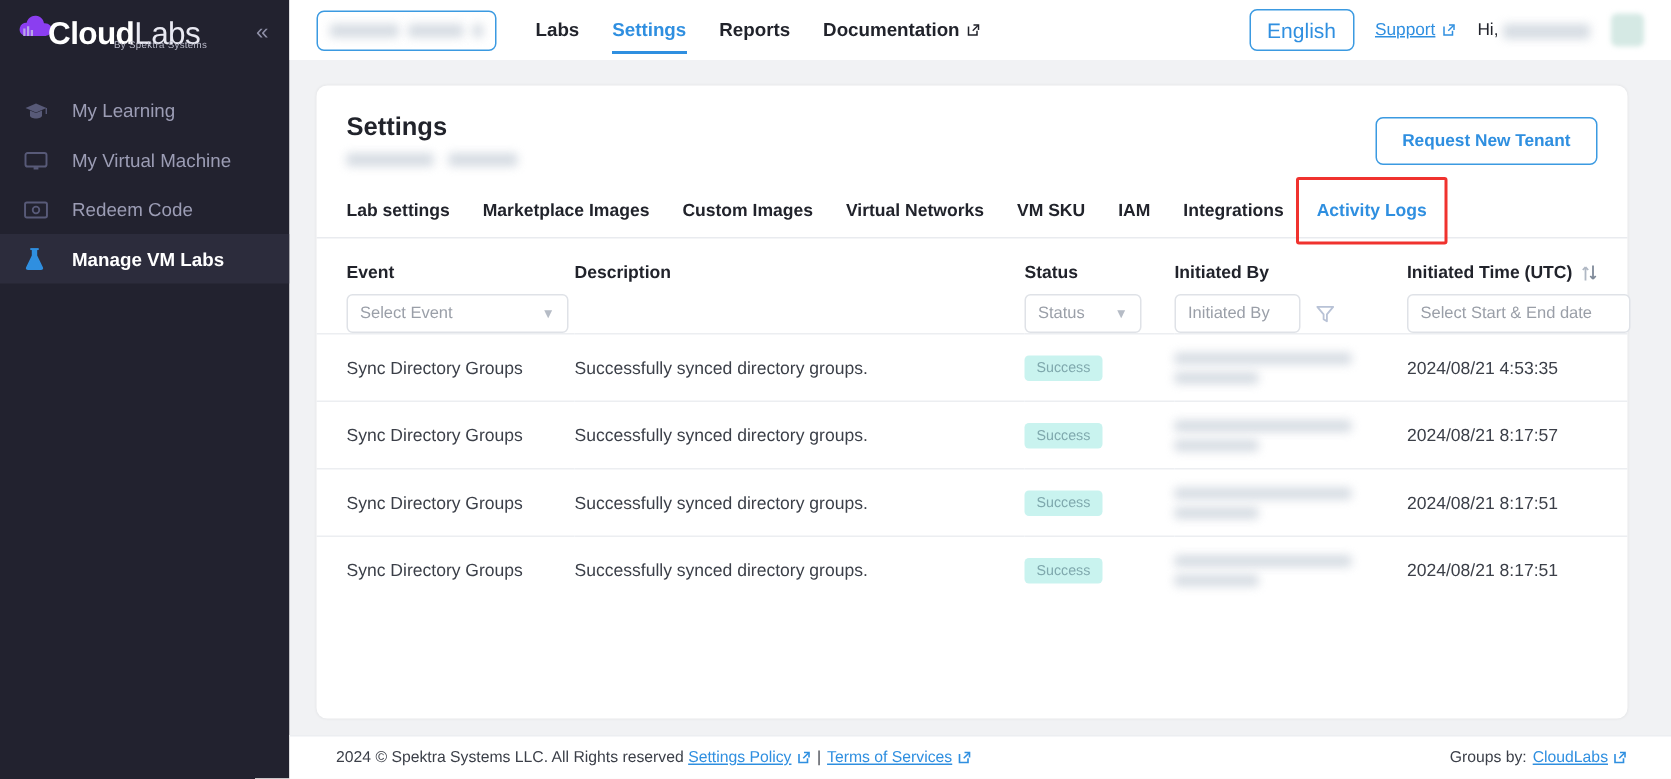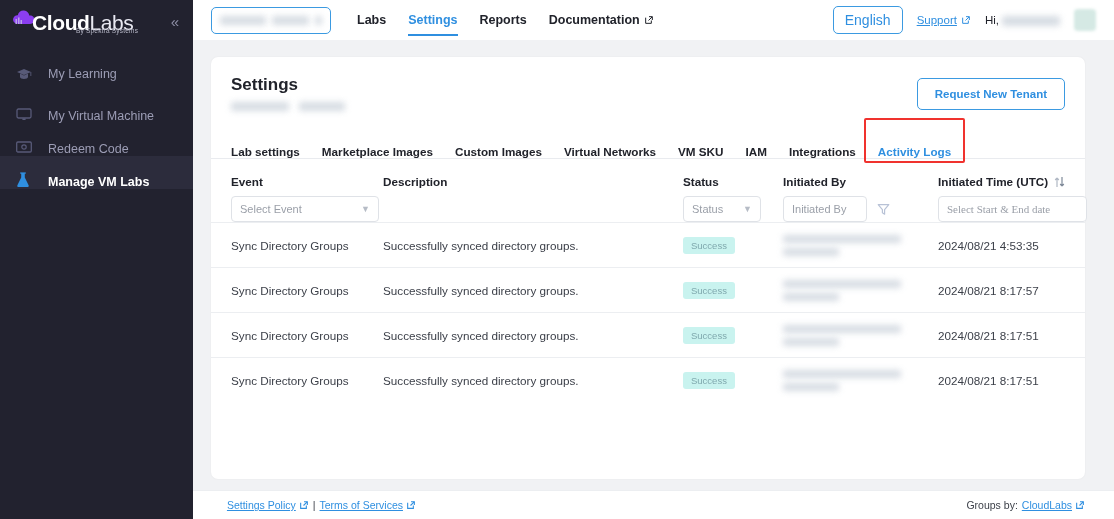--- a/index.html
+++ b/index.html
@@ -47,21 +47,21 @@
     cursor: pointer;
   }
   .nav { padding-top: 12px; }
   .nav-item {
     display: flex; align-items: center;
     height: 33px; padding-left: 16px;
     color: #9c9db5; font-size: 12.5px;
     cursor: pointer;
     margin-bottom: 0px;
   }
-  .nav-item + .nav-item { margin-top: 0; align-items: flex-end; }
+  .nav-item + .nav-item { margin-top: 0; }
   .nav-item .nav-ico {
     width: 22px; height: 18px;
     display: flex; align-items: center; justify-content: flex-start;
     margin-right: 10px;
     color: #585a78;
   }
   .nav-item.active {
     background: #2c2c3c;
     color: #ffffff; font-weight: bold;
   }
@@ -143,21 +143,21 @@
   .page-title { font-size: 17px; font-weight: bold; color: #21232b; }
   .page-sub { margin-top: 7px; display: flex; gap: 10px; }
   .req-btn {
     margin-left: auto; margin-top: 3px;
     border: 1px solid #3b9ae1; border-radius: 5px;
     color: #2f8fe0; font-size: 11.5px; font-weight: 700;
     padding: 9px 17px; background: #fff; cursor: pointer;
     white-space: nowrap;
   }
   .tabs {
-    display: flex; align-items: flex-end; gap: 22px;
+    display: flex; align-items: center; gap: 22px;
     padding: 0 20px;
     height: 36px;
     border-bottom: 1px solid #e9ebef;
     position: relative;
   }
   .tab {
     font-size: 11.7px; font-weight: bold; color: #21232b;
     cursor: pointer; white-space: nowrap;
   }
   .tab.active { color: #2f8fe0; }
@@ -197,21 +197,21 @@
     background: #fff; font-size: 11px; color: #9a9fa8;
     padding: 0 8px; outline: none;
     font-family: "Liberation Sans", sans-serif;
   }
   .inp-by::placeholder { color: #9a9fa8; }
   .by-wrap { display: flex; align-items: center; gap: 10px; }
   .inp-date {
     width: 149px; height: 26px; border: 1px solid #dfe2e7; border-radius: 4px;
     background: #fff; font-size: 11px; color: #9a9fa8;
     padding: 0 8px; outline: none;
-    font-family: Liberation Serif, serif;
+    font-family: Liberation Sans, sans-serif;
   }
   .inp-date::placeholder { color: #9a9fa8; }
 
   table.logs tbody.rows tr td {
     font-size: 11.7px; color: #3b3f48;
     height: 45px; vertical-align: middle;
     border-top: 1px solid #eceef1;
   }
   table.logs tbody.rows tr:first-child td { border-top: 1px solid #eceef1; }
   table.logs tbody.rows tr td.col-event { padding-left: 20px; }
@@ -490,20 +490,21 @@
                 </td>
                 <td class="col-time">2024/08/21 8:17:51</td>
               </tr>
             </tbody>
         </table>
 
       </section>
     </div>
 
     <footer class="footer">
+      <span>2024 © Spektra Systems LLC. All Rights reserved</span>
       &nbsp;
       <a>
         <span>Settings Policy</span>
         <svg class="ext-ico" viewBox="0 0 12 12">
             <path d="M2 3.2 V10 H8.8 V6.6" fill="none" stroke="#2f8fe0" stroke-width="1.3"></path>
             <path d="M6 2 H10 V6" fill="none" stroke="#2f8fe0" stroke-width="1.3"></path>
             <path d="M5.4 6.6 L9.8 2.2" stroke="#2f8fe0" stroke-width="1.3"></path>
           </svg>
       </a>
       <span class="sep">|</span>

